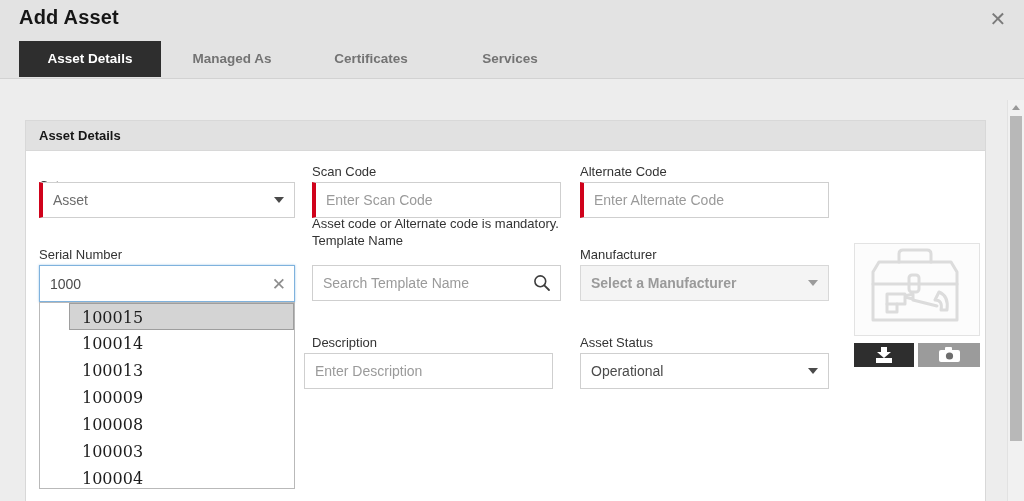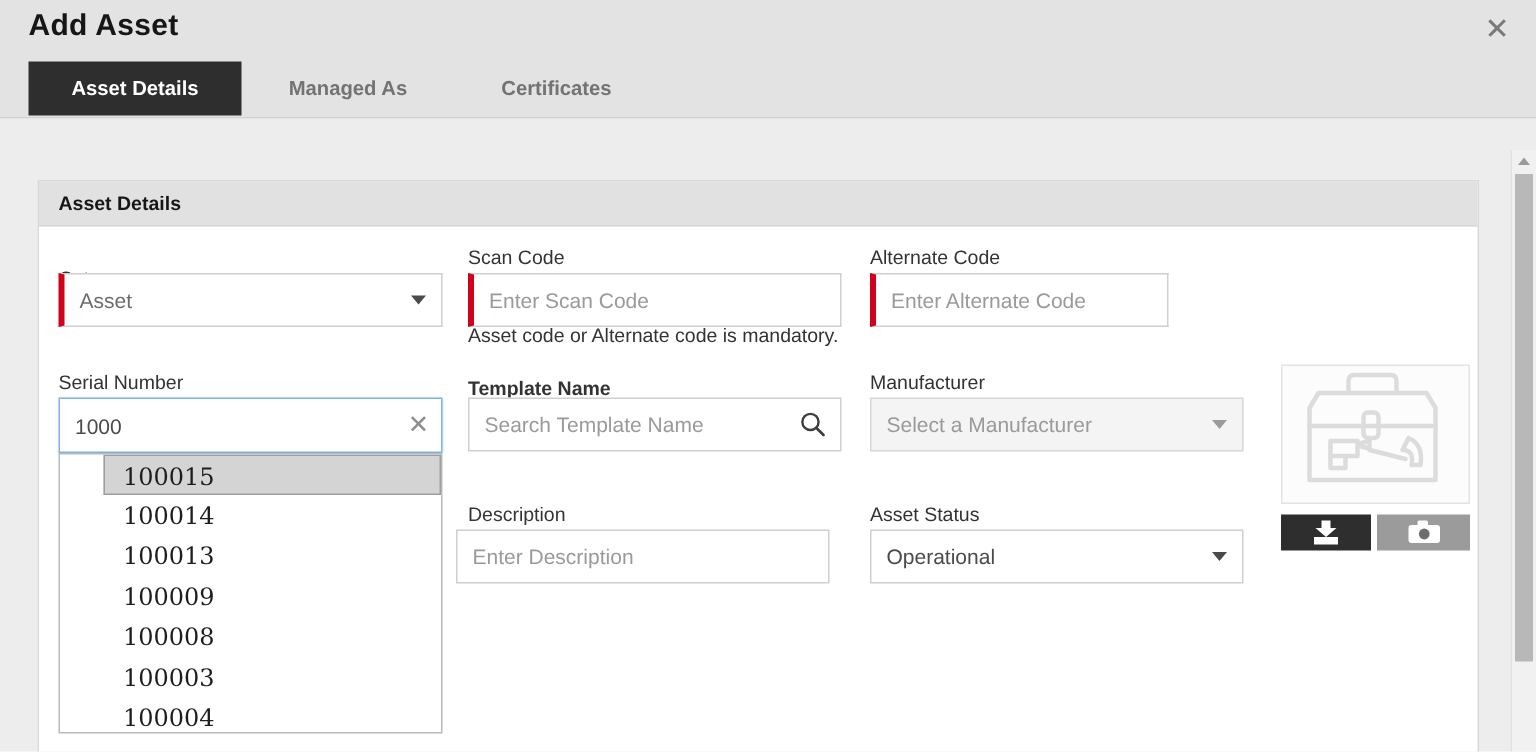--- a/index.html
+++ b/index.html
@@ -261,20 +261,21 @@
 
 <div class="dialog-header">
   <div class="dialog-title">Add Asset</div>
   <div class="close-btn">✕</div>
 </div>
 
 <div class="tabbar">
   <div class="tab active" style="left:19px; width:142px;">Asset Details</div>
   <div class="tab" style="left:172px; width:120px;">Managed As</div>
   <div class="tab" style="left:313px; width:116px;">Certificates</div>
+  <div class="tab" style="left:460px; width:100px;">Services</div>
 </div>
 
 <div class="body-area">
 
   <div class="scrollbar">
     <div class="sb-arrow">
         <div class="tri"></div>
       </div>
     <div class="sb-thumb"></div>
   </div>
@@ -290,21 +291,21 @@
       <div class="ctrl-text value">Asset</div>
       <div class="caret"></div>
     </div>
 
     <div class="field-label" style="left:286px; top:43px;">Scan Code</div>
     <div class="ctrl req" style="left:286px; top:61px; width:249px;">
       <div class="ctrl-text">Enter Scan Code</div>
     </div>
 
     <div class="field-label" style="left:554px; top:43px;">Alternate Code</div>
-    <div class="ctrl req" style="left:554px; top:61px; width:199px;text-align:right;">
+    <div class="ctrl req" style="left:554px; top:61px; width:249px;text-align:right;">
       <div class="ctrl-text">Enter Alternate Code</div>
     </div>
 
     <div class="helper" style="left:286px; top:95px;">Asset code or Alternate code is mandatory.</div>
 
     <div class="field-label" style="left:13px; top:126px;">Serial Number</div>
     <div class="ctrl focused" style="left:13px; top:144px; width:256px; height:37px;">
       <div class="ctrl-text dark">1000</div>
       <div class="clear-x">✕</div>
     </div>
@@ -312,31 +313,31 @@
     <div class="ac-list" style="left:13px; top:181px; width:256px; height:187px;">
       <div class="ac-item sel">100015</div>
       <div class="ac-item">100014</div>
       <div class="ac-item">100013</div>
       <div class="ac-item">100009</div>
       <div class="ac-item">100008</div>
       <div class="ac-item">100003</div>
       <div class="ac-item">100004</div>
     </div>
 
-    <div class="field-label" style="left:286px; top:130px;font-weight:bold;">Template Name</div>
+    <div class="field-label" style="left:286px; top:112px;">Template Name</div>
     <div class="ctrl" style="left:286px; top:144px; width:249px;">
       <div class="ctrl-text">Search Template Name</div>
       <svg class="search-icon" viewBox="0 0 18 18">
         <circle cx="7.3" cy="7.3" r="5.4" fill="none" stroke="#3d3d3d" stroke-width="1.6"></circle>
         <line x1="11.3" y1="11.3" x2="16" y2="16" stroke="#3d3d3d" stroke-width="1.8" stroke-linecap="round"></line>
       </svg>
     </div>
 
     <div class="field-label" style="left:554px; top:126px;">Manufacturer</div>
-    <div class="ctrl disabled" style="left:554px; top:144px; width:249px;">
+    <div class="ctrl disabled" style="left:554px; top:144px; width:249px;font-weight:bold;">
       <div class="ctrl-text">Select a Manufacturer</div>
       <div class="caret light"></div>
     </div>
 
     <div class="field-label" style="left:286px; top:214px;">Description</div>
     <div class="ctrl" style="left:278px; top:232px; width:249px;">
       <div class="ctrl-text">Enter Description</div>
     </div>
 
     <div class="field-label" style="left:554px; top:214px;">Asset Status</div>

